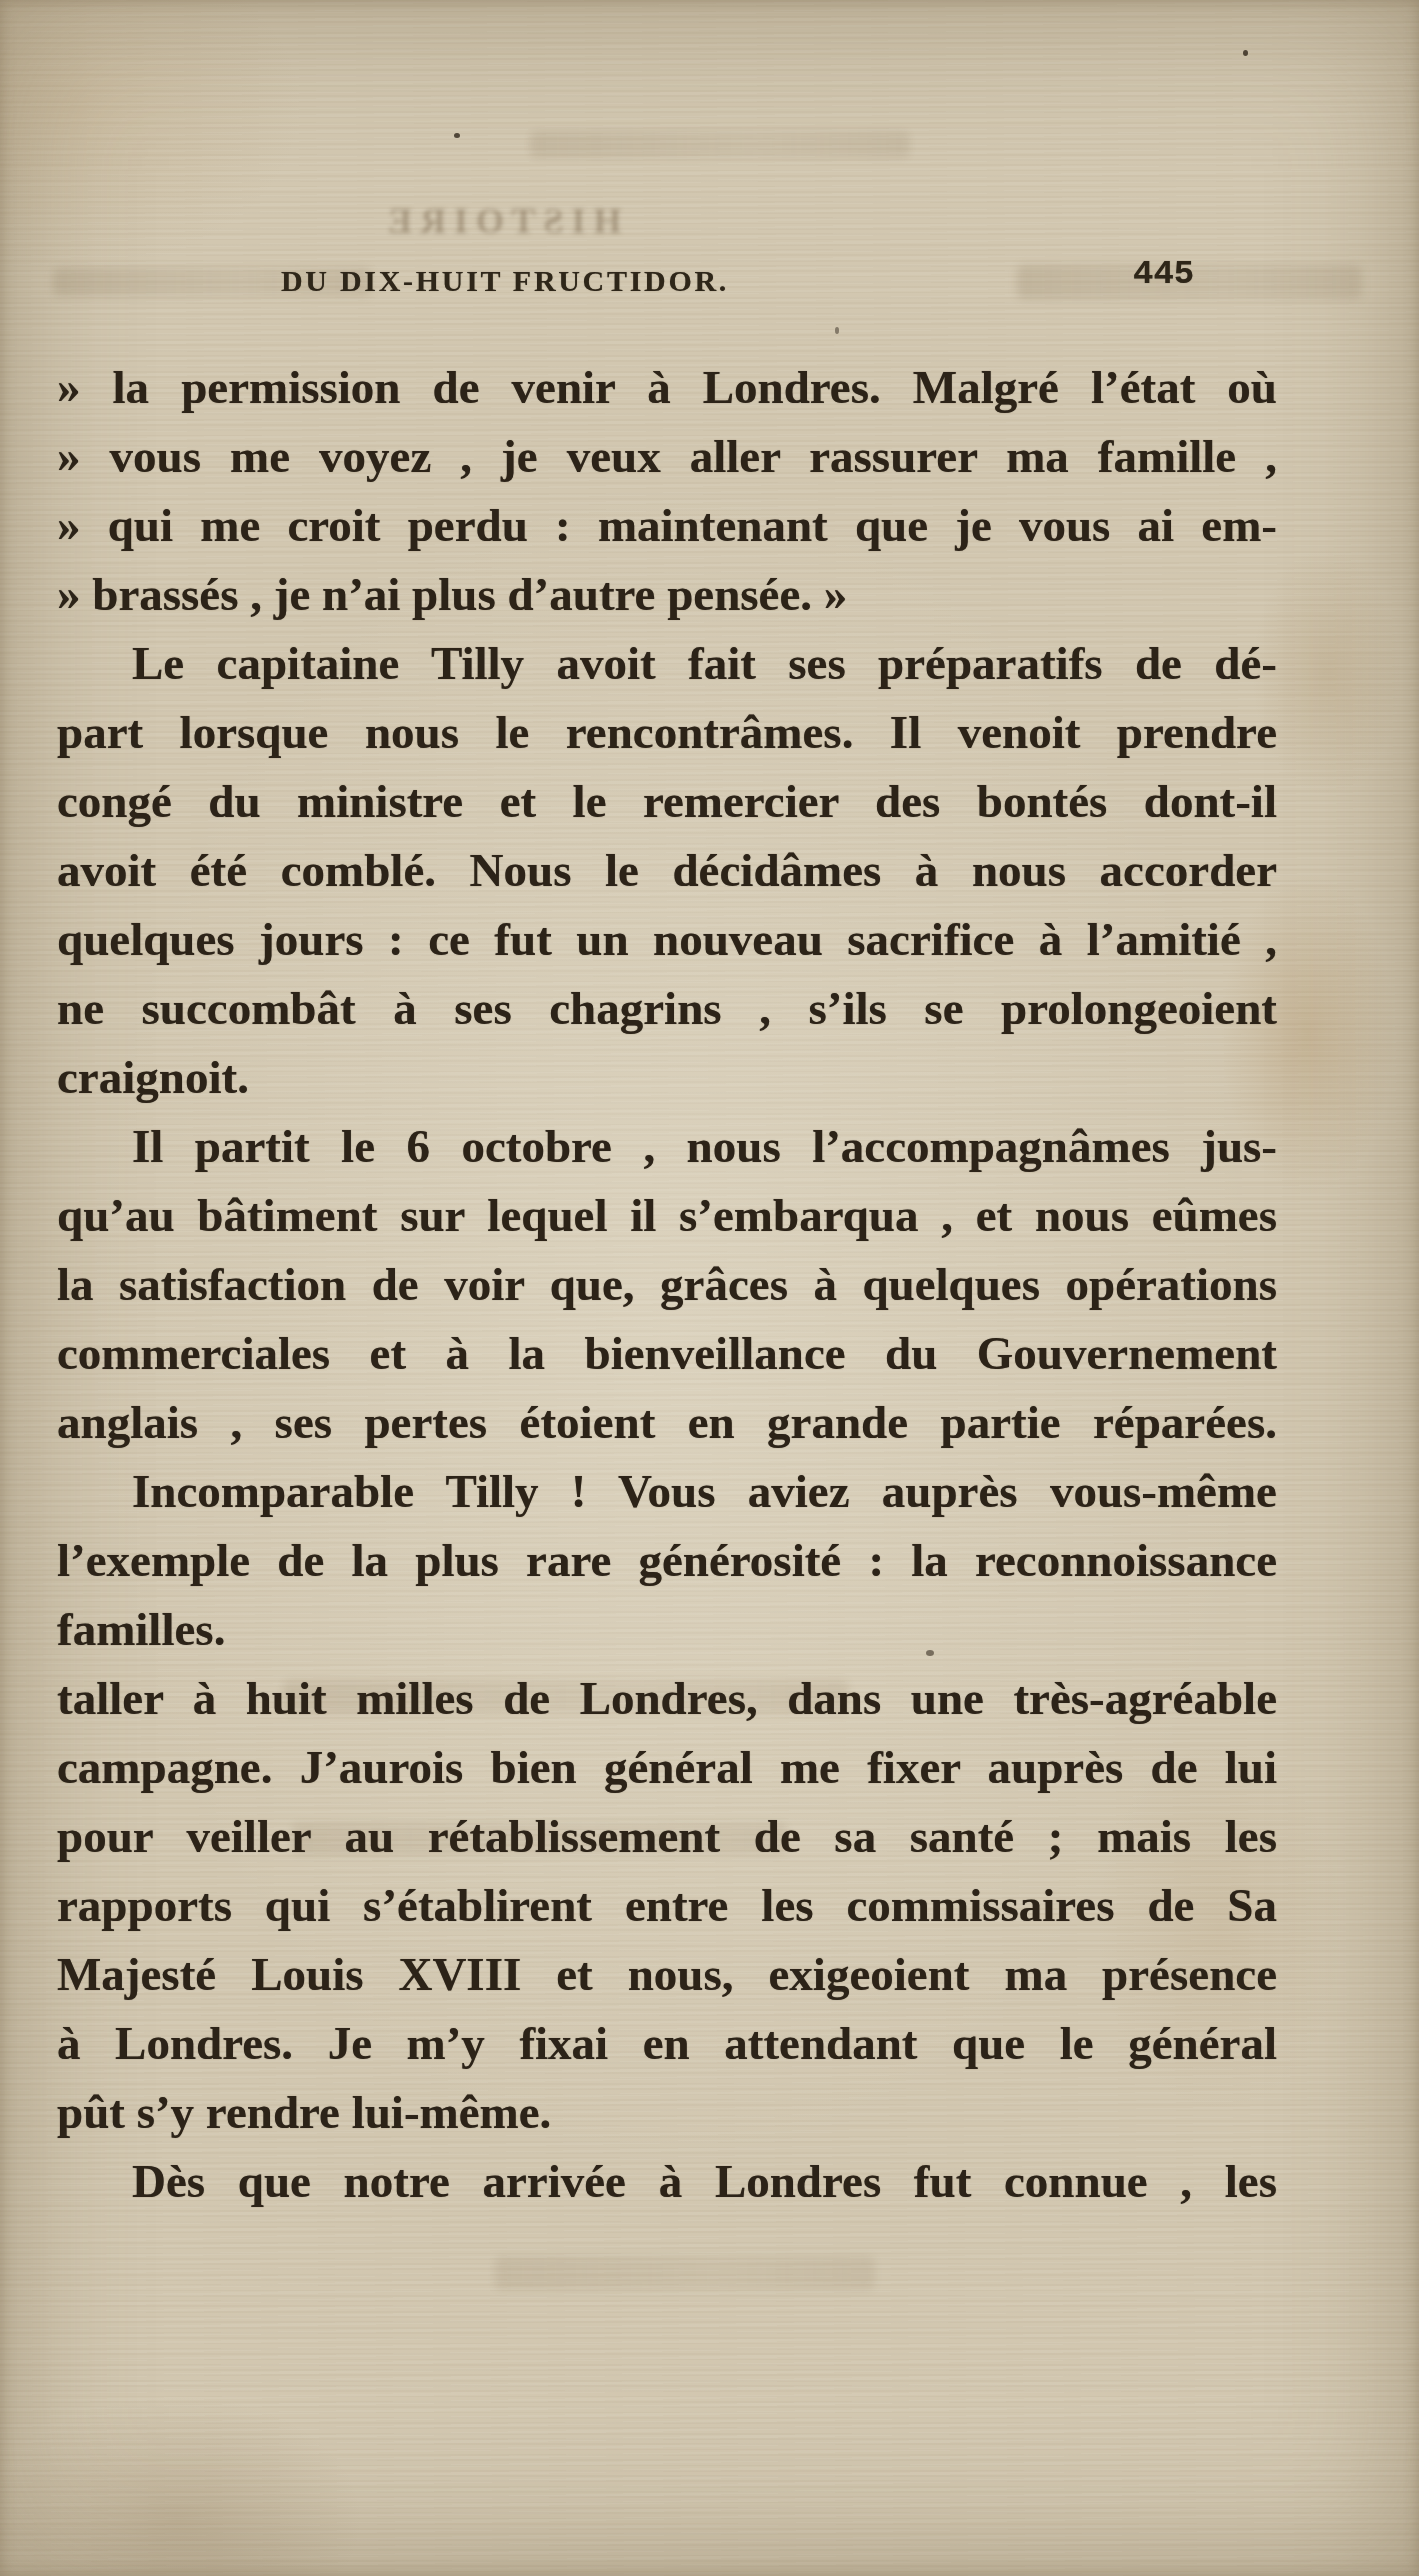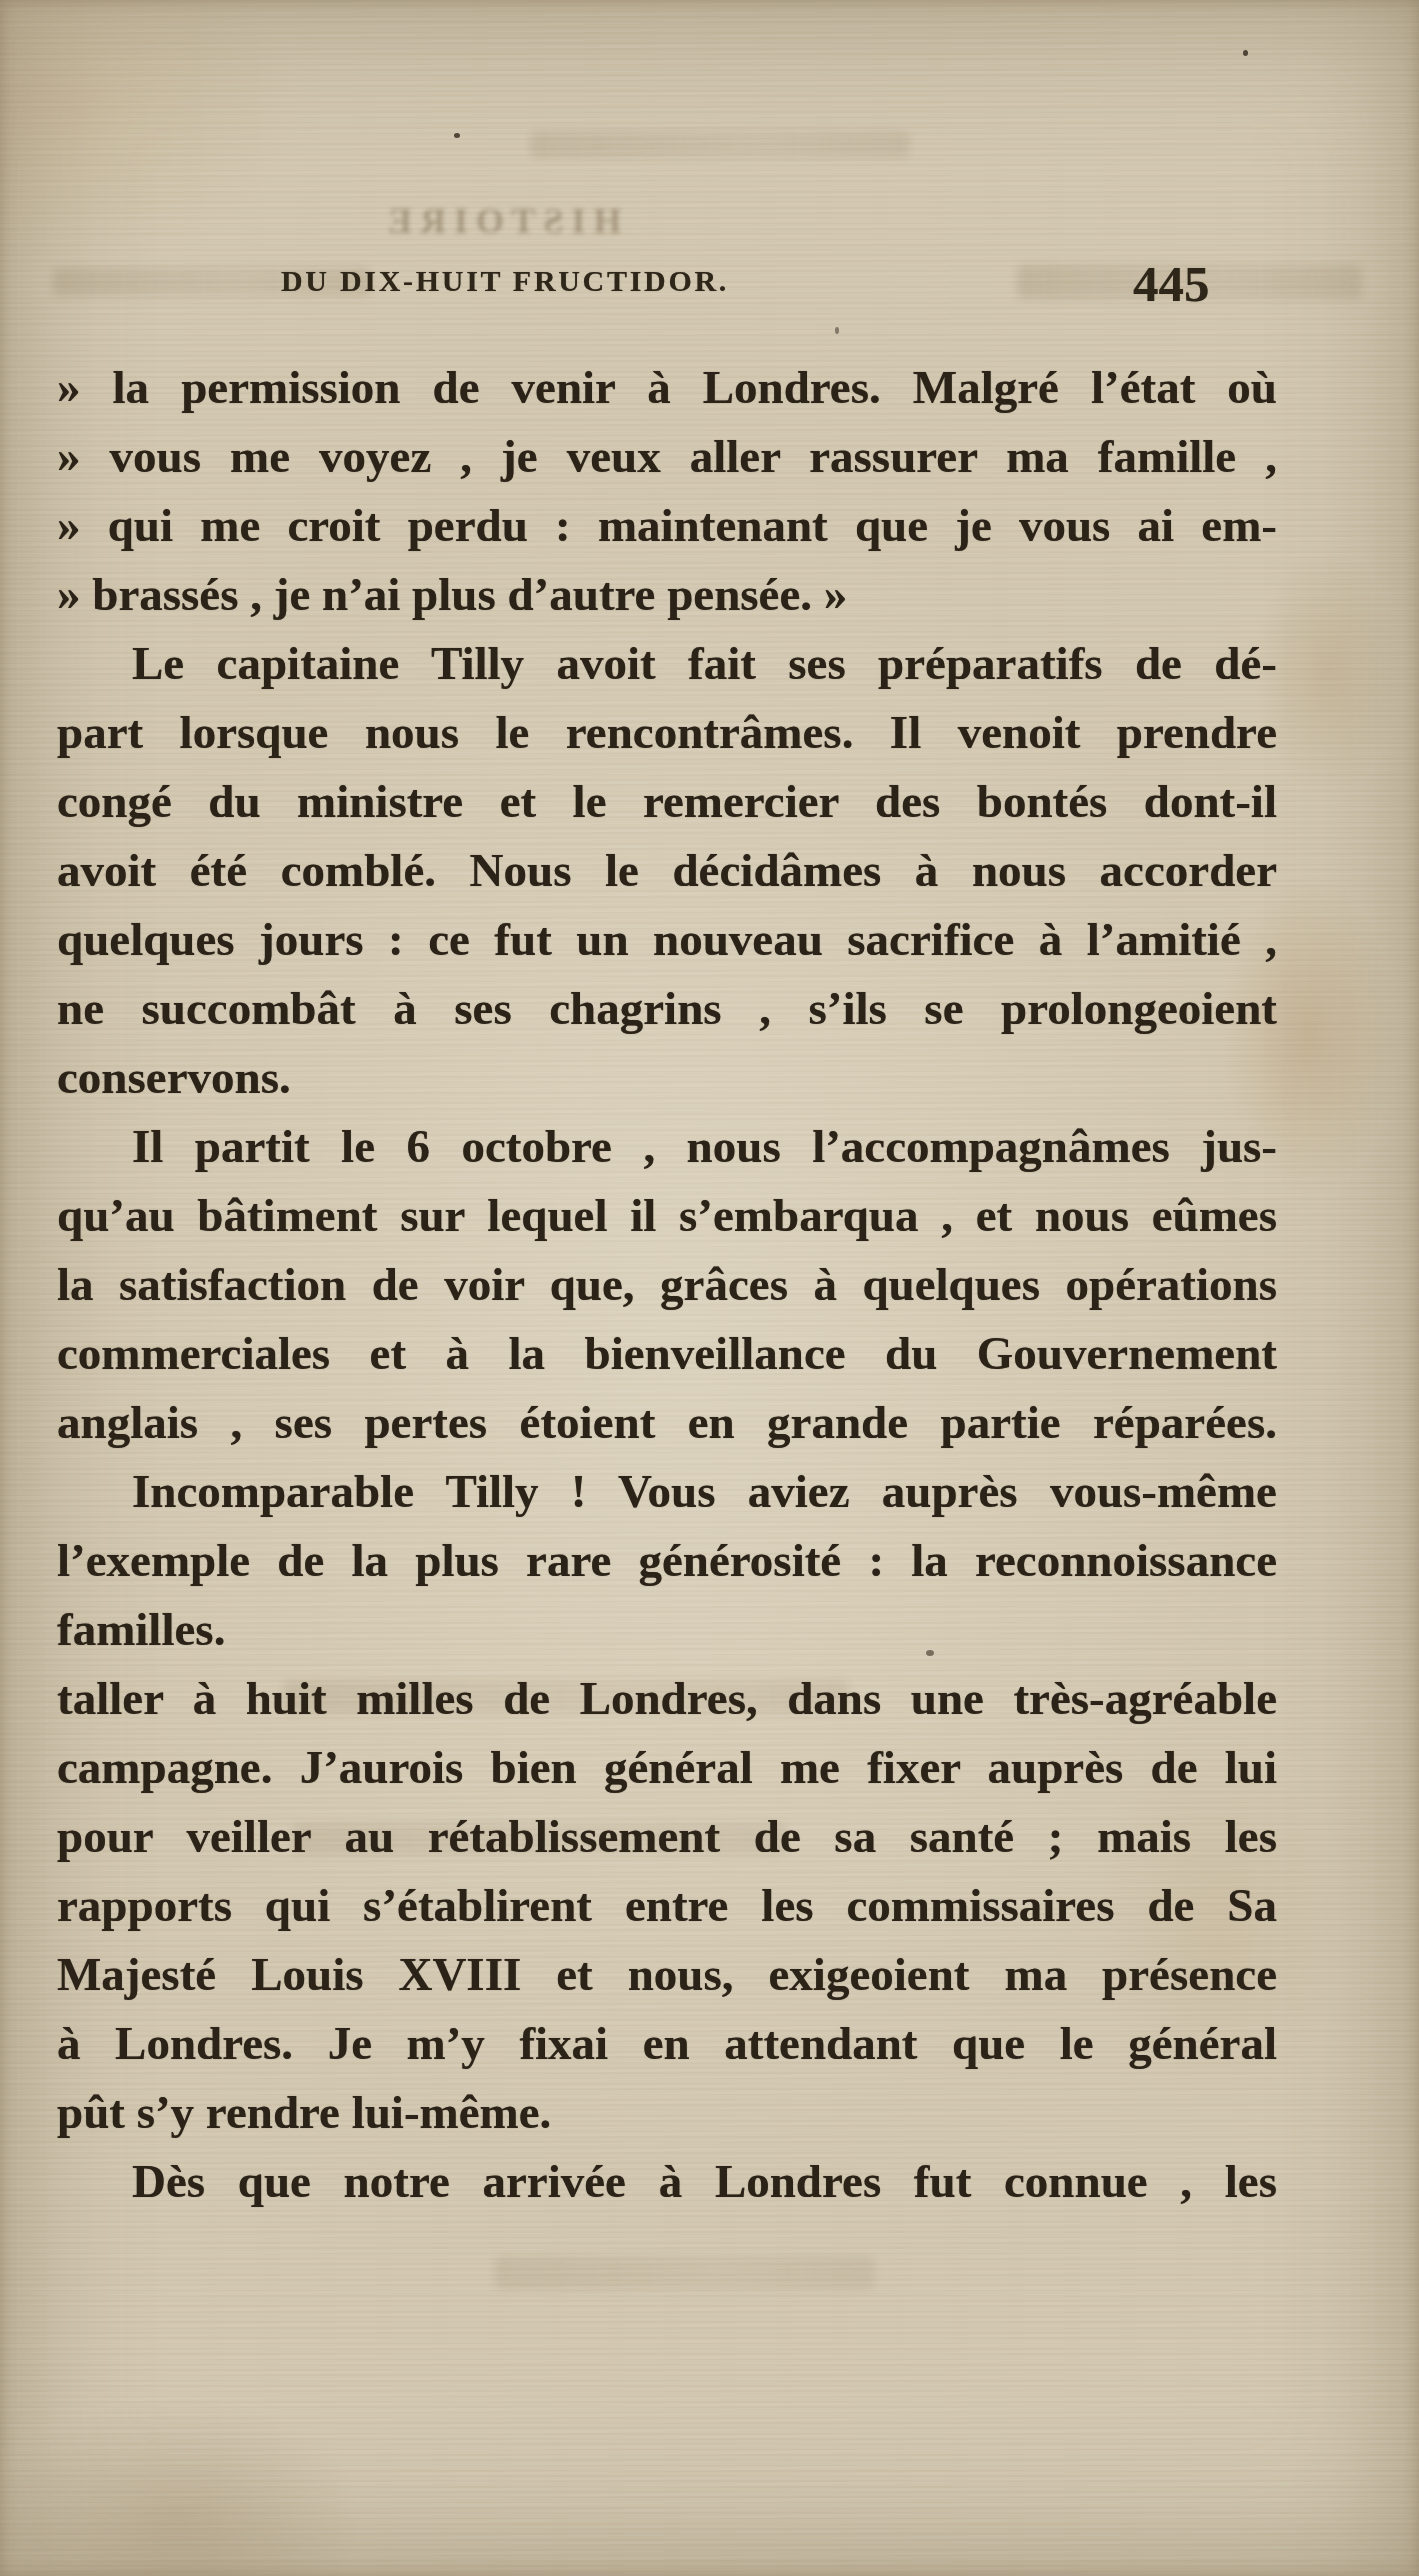--- a/index.html
+++ b/index.html
@@ -24,23 +24,24 @@
   }
   .running-header{
     position:absolute;top:264px;left:281px;
     font-size:30px;font-weight:700;letter-spacing:2.7px;
     color:#2e2619;
     text-shadow:0 0 0.9px rgba(46,38,25,0.55);
     white-space:nowrap;
   }
   .page-number{
     position:absolute;top:255px;left:1133px;
-    font-size:51px;font-weight:700;
+    font-size:34px;font-weight:700;
     color:#2e2619;
     text-shadow:0 0 0.9px rgba(46,38,25,0.5);
+    font-family:Liberation Mono, monospace;
   }
   .text-block{
     position:absolute;top:353px;left:57px;width:1220px;
   }
   .line{
     height:69px;line-height:69px;
     font-size:47px;font-weight:700;
     text-align:justify;text-align-last:justify;
     white-space:normal;
     color:#2c2318;
@@ -104,21 +105,21 @@
       <div class="line">» la permission de venir à Londres. Malgré l’état où</div>
       <div class="line">» vous me voyez , je veux aller rassurer ma famille ,</div>
       <div class="line">» qui me croit perdu : maintenant que je vous ai em-</div>
       <div class="line end">» brassés , je n’ai plus d’autre pensée. »</div>
       <div class="line indent">Le capitaine Tilly avoit fait ses préparatifs de dé-</div>
       <div class="line">part lorsque nous le rencontrâmes. Il venoit prendre</div>
       <div class="line">congé du ministre et le remercier des bontés dont-il</div>
       <div class="line">avoit été comblé. Nous le décidâmes à nous accorder</div>
       <div class="line">quelques jours : ce fut un nouveau sacrifice à l’amitié ,</div>
       <div class="line">ne succombât à ses chagrins , s’ils se prolongeoient</div>
-      <div class="line end">conservons.</div>
+      <div class="line end">craignoit.</div>
       <div class="line indent">Il partit le 6 octobre , nous l’accompagnâmes jus-</div>
       <div class="line">qu’au bâtiment sur lequel il s’embarqua , et nous eûmes</div>
       <div class="line">la satisfaction de voir que, grâces à quelques opérations</div>
       <div class="line">commerciales et à la bienveillance du Gouvernement</div>
       <div class="line">anglais , ses pertes étoient en grande partie réparées.</div>
       <div class="line indent">Incomparable Tilly ! Vous aviez auprès vous-même</div>
       <div class="line">l’exemple de la plus rare générosité : la reconnoissance</div>
       <div class="line end">familles.</div>
       <div class="line">taller à huit milles de Londres, dans une très-agréable</div>
       <div class="line">campagne. J’aurois bien général me fixer auprès de lui</div>

